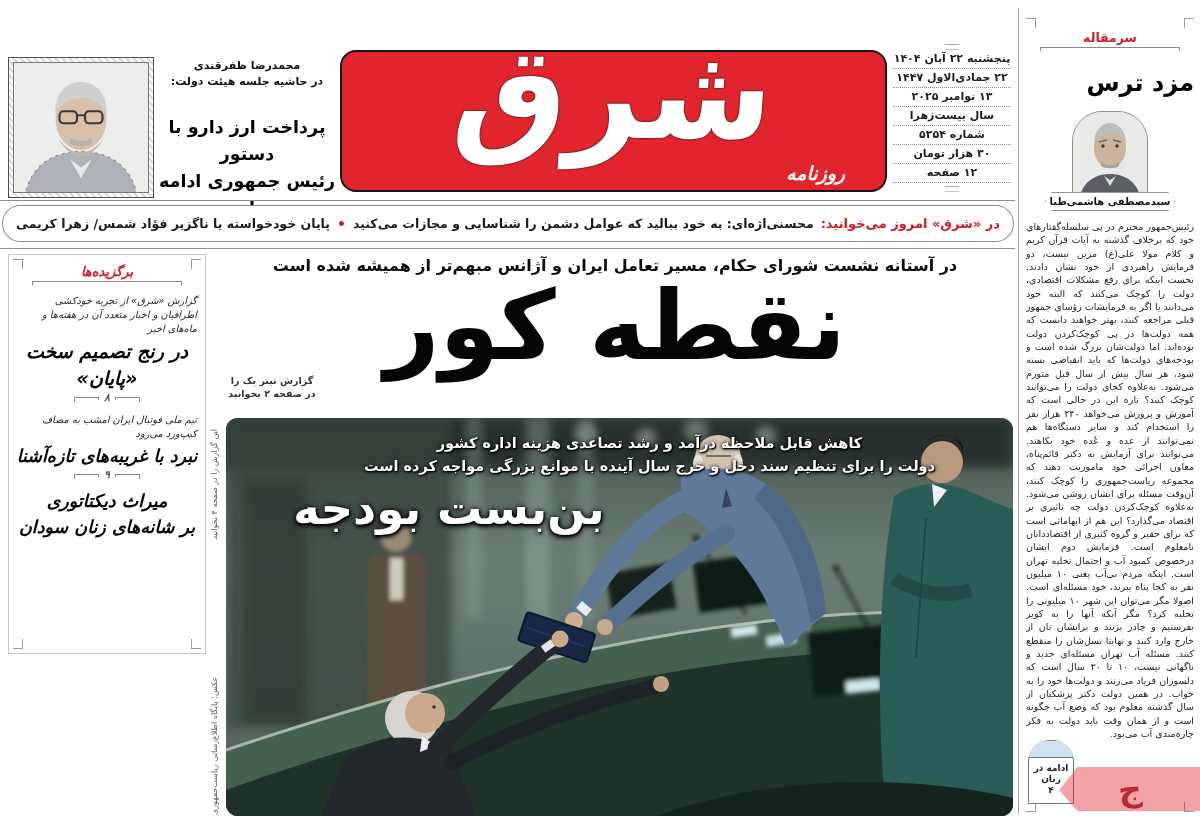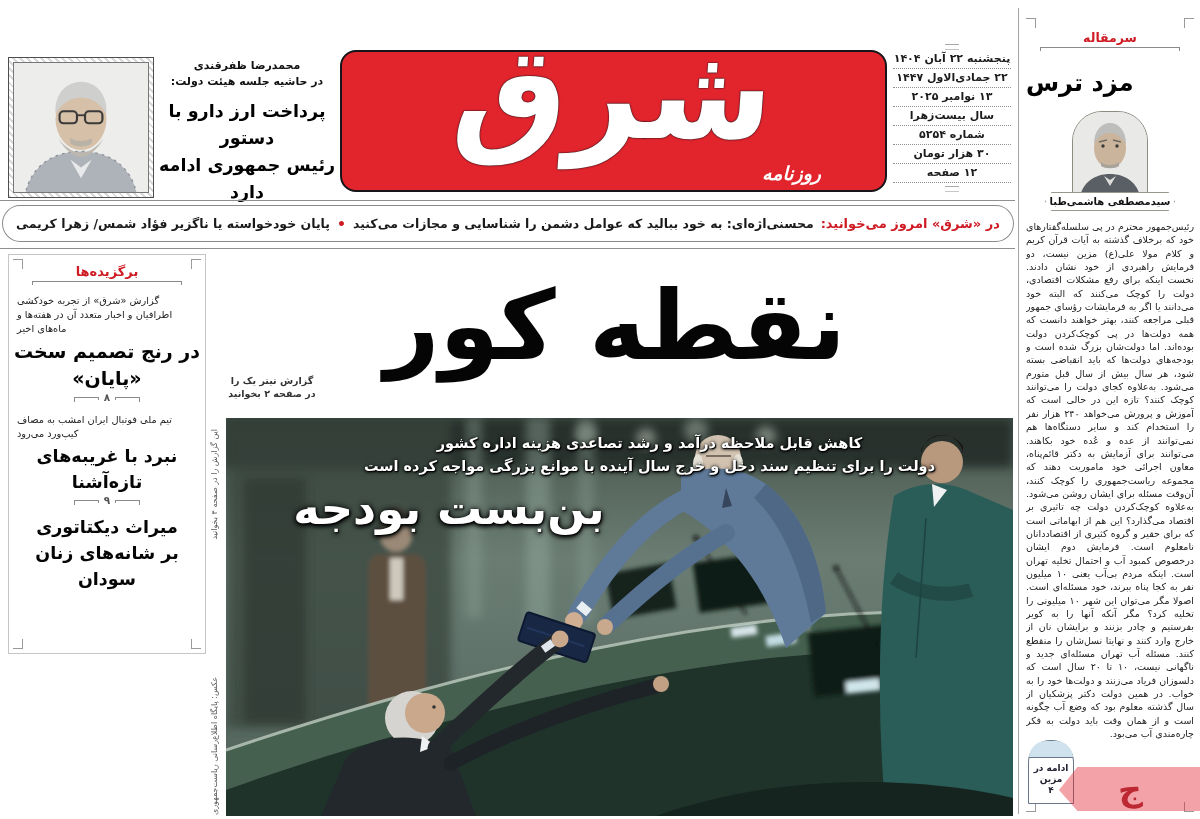--- a/index.html
+++ b/index.html
@@ -26,79 +26,79 @@
   .ornline .ln::before{content:"";position:absolute;right:0;top:-1px;width:1px;height:4px;background:#8a8a8a;}
   .ornline .ln::after{content:"";position:absolute;left:0;top:-1px;width:1px;height:4px;background:#8a8a8a;}
   .miniorn{width:14px;height:4px;border-top:1px solid #aaa;border-bottom:1px solid #c5c5c5;margin:0 auto;}
 
   
   #logo-box{position:absolute;left:340px;top:50px;width:543px;height:138px;background:#e2242d;
             border:2px solid #16161a;border-radius:16px;overflow:visible;}
   #logo-text{position:absolute;left:0;right:0;top:-44px;text-align:center;color:#fff;
              font-size:128px;font-weight:bold;line-height:1.35;text-shadow:0 0 2px #16161a,0 0 1px #000;
              transform:skewX(-4deg);}
-  #logo-sub{position:absolute;right:64px;bottom:6px;color:#fff;font-size:19px;font-weight:bold;font-style:italic;}
+  #logo-sub{position:absolute;right:40px;bottom:6px;color:#fff;font-size:19px;font-weight:bold;font-style:italic;}
 
   #dateline{position:absolute;left:893px;top:44px;width:118px;}
   #dateline .row{font-size:11px;font-weight:bold;text-align:center;padding:2px 0 3px;
                  border-bottom:1px dotted #8f8f8f;color:#1c1c1c;white-space:nowrap;}
   #dateline .row:first-child{border-top:1px dotted #8f8f8f;}
 
   #tl-frame{position:absolute;left:8px;top:57px;width:146px;height:141px;border:1px solid #4e4e4e;
             padding:4px;background:repeating-linear-gradient(45deg,#d8d8d8 0 2px,#ffffff 2px 5px);box-sizing:border-box;}
   #tl-frame .inner{width:100%;height:100%;border:1px solid #777;background:#f2f2ef;overflow:hidden;box-sizing:border-box;}
   #tl-story{position:absolute;left:156px;top:58px;width:182px;}
   #tl-story .k{font-size:11px;font-weight:bold;text-align:center;line-height:16px;color:#111;}
-  #tl-story .t{font-size:17.5px;font-weight:bold;text-align:center;line-height:27px;margin-top:8px;color:#000;}
+  #tl-story .t{font-size:17.5px;font-weight:bold;text-align:center;line-height:27px;margin-top:24px;color:#000;}
   #tl-story .pgmark{margin-top:12px;}
 
   
   #strip{position:absolute;left:2px;top:205px;width:1012px;height:37px;}
   #strip .outline{position:absolute;inset:0;border:1px solid #8a8a8a;border-radius:18px/50%;
                   display:flex;align-items:center;justify-content:center;gap:7px;background:#fff;}
   #strip .lbl{color:#cf1b24;font-weight:bold;font-size:13px;white-space:nowrap;}
   #strip .itm{font-size:12.5px;font-weight:bold;color:#1a1a1a;white-space:nowrap;}
   #strip .blt{color:#cf1b24;font-size:14px;font-weight:bold;}
 
   
-  #sidebar{position:absolute;left:8px;top:254px;width:198px;height:400px;border:1px solid #c6c6c6;box-sizing:border-box;}
+  #sidebar{position:absolute;left:8px;top:254px;width:198px;height:400px;border:1px solid #c6c6c6;box-sizing:border-box;font-style:italic;}
   #sidebar .sec{color:#cf1b24;font-weight:bold;font-size:13px;text-align:center;margin-top:9px;letter-spacing:1px;}
   #sidebar .ornline{width:150px;}
-  .sb-k{font-size:9.8px;line-height:14px;text-align:left;color:#222;margin:7px 8px 0;}
+  .sb-k{font-size:9.8px;line-height:14px;text-align:right;color:#222;margin:7px 8px 0;}
   .sb-t{font-size:19px;font-weight:bold;line-height:27px;text-align:center;color:#050505;margin:2px 4px;}
   .sb-t.sm{font-size:17.5px;line-height:26px;}
   #sidebar .pgmark{margin:3px auto 1px;}
 
   
   #lead-kicker{position:absolute;left:215px;top:256px;width:800px;text-align:center;
                font-size:16px;font-weight:bold;color:#0d0d0d;}
   #lead-title{position:absolute;left:215px;top:266px;width:800px;text-align:center;
               font-size:96px;font-weight:bold;color:#050505;letter-spacing:-2px;line-height:1.25;}
   #lead-note{position:absolute;left:224px;top:374px;width:96px;font-size:9.5px;font-weight:bold;
              line-height:13px;color:#333;text-align:center;}
 
   
-  #photo{position:absolute;left:226px;top:418px;width:787px;height:398px;border-radius:0;
+  #photo{position:absolute;left:226px;top:418px;width:787px;height:398px;border-radius:12px;
          overflow:hidden;background:#5d7068;}
   #photo svg{display:block;width:100%;height:100%;}
   #photo-caption{position:absolute;top:14px;right:60px;left:120px;text-align:center;color:#fff;
                  font-size:14.5px;font-weight:bold;line-height:23px;
                  text-shadow:0 1px 3px #000,0 0 4px #000,1px 1px 1px #000;}
   #photo-title{position:absolute;top:64px;left:48px;width:350px;text-align:center;color:#fff;
                font-size:45px;font-weight:bold;letter-spacing:-1px;
                text-shadow:0 2px 5px #000,0 0 7px #000,1px 1px 2px #000;}
   #photo-credit{position:absolute;left:210px;top:815px;width:386px;transform:rotate(-90deg);
                 transform-origin:0 0;font-size:8px;color:#555;display:flex;gap:26px;justify-content:space-between;
                 white-space:nowrap;}
 
   
   #editorial{position:absolute;left:1026px;top:6px;width:168px;height:808px;}
   #editorial .sec{color:#cf1b24;font-weight:bold;font-size:12.5px;text-align:center;margin-top:24px;letter-spacing:2px;}
   #editorial .ornline{width:140px;}
-  #ed-title{font-size:24px;font-weight:bold;text-align:left;margin-top:16px;color:#000;}
+  #ed-title{font-size:24px;font-weight:bold;text-align:right;margin-top:16px;color:#000;}
   #ed-photo{width:74px;height:88px;margin:14px auto 0;border:1px solid #8c8c82;
             border-radius:30px 30px 8px 8px;overflow:hidden;background:#eee;}
   #ed-author{border:1px solid #97978b;font-size:10px;font-weight:bold;width:128px;margin:-9px auto 0;
              background:#fff;position:relative;z-index:2;padding:3px 0;text-align:center;
              clip-path:polygon(0 50%,5% 0,95% 0,100% 50%,95% 100%,5% 100%);}
   #ed-body{margin-top:9px;font-size:9.5px;line-height:13.35px;text-align:justify;color:#1c1c1c;
            height:588px;overflow:hidden;}
   #contbox{position:absolute;left:2px;bottom:10px;width:46px;height:64px;border:1px solid #66788a;
            border-radius:22px 22px 0 0;background:#fff;z-index:3;display:flex;flex-direction:column;
            align-items:center;justify-content:flex-end;padding-bottom:7px;box-sizing:border-box;
@@ -218,20 +218,21 @@
     <div style="margin-top:6px;">
       <div class="sb-t sm">
         <div>میراث دیکتاتوری</div>
         <div>بر شانه‌های زنان سودان</div>
       </div>
 
     </div>
 
   </div>
 
+  <div id="lead-kicker">در آستانه نشست شورای حکام، مسیر تعامل ایران و آژانس مبهم‌تر از همیشه شده است</div>
   <div id="lead-title">نقطه کور</div>
   <div id="lead-note">
     <div>گزارش تیتر یک را</div>
     <div>در صفحه ۲ بخوانید</div>
   </div>
 
   <div id="photo">
     <svg viewBox="0 0 787 398" preserveAspectRatio="none">
       <defs>
         <linearGradient id="pbg" x1="0" y1="0" x2="0" y2="1">
@@ -369,21 +370,21 @@
           <circle cx="44" cy="34" r="1.7" fill="#3a3a3a"></circle>
         <path d="M26,30 l8,-2 M40,28 l8,2" stroke="#6e6a62" stroke-width="1.4" fill="none"></path>
       </svg>
     </div>
     <div id="ed-author">سیدمصطفی هاشمی‌طبا</div>
 
     <div id="ed-body">رئیس‌جمهور محترم در پی سلسله‌گفتارهای خود که برخلاف گذشته به آیات قرآن کریم و کلام مولا علی(ع) مزین نیست، دو فرمایش راهبردی از خود نشان دادند. نخست اینکه برای رفع مشکلات اقتصادی، دولت را کوچک می‌کنند که البته خود می‌دانند یا اگر به فرمایشات رؤسای جمهور قبلی مراجعه کنند، بهتر خواهند دانست که همه دولت‌ها در پی کوچک‌کردن دولت بوده‌اند. اما دولت‌شان بزرگ شده است و بودجه‌های دولت‌ها که باید انقباضی بسته شود، هر سال بیش از سال قبل متورم می‌شود. به‌علاوه کجای دولت را می‌توانند کوچک کنند؟ تازه این در حالی است که آموزش و پرورش می‌خواهد ۲۴۰ هزار نفر را استخدام کند و سایر دستگاه‌ها هم نمی‌توانند از عده و عُده خود بکاهند. می‌توانند برای آزمایش به دکتر قائم‌پناه، معاون اجرائی خود ماموریت دهند که مجموعه ریاست‌جمهوری را کوچک کنند، آن‌وقت مسئله برای ایشان روشن می‌شود. به‌علاوه کوچک‌کردن دولت چه تاثیری بر اقتصاد می‌گذارد؟ این هم از ابهاماتی است که برای حقیر و گروه کثیری از اقتصاددانان نامعلوم است. فرمایش دوم ایشان درخصوص کمبود آب و احتمال تخلیه تهران است. اینکه مردم بی‌آب یعنی ۱۰ میلیون نفر به کجا پناه ببرند، خود مسئله‌ای است. اصولا مگر می‌توان این شهر ۱۰ میلیونی را تخلیه کرد؟ مگر آنکه آنها را به کویر بفرستیم و چادر بزنند و برایشان نان از خارج وارد کنند و نهایتا نسل‌شان را منقطع کنند. مسئله آب تهران مسئله‌ای جدید و ناگهانی نیست، ۱۰ تا ۲۰ سال است که دلسوزان فریاد می‌زنند و دولت‌ها خود را به خواب. در همین دولت دکتر پزشکیان از سال گذشته معلوم بود که وضع آب چگونه است و از همان وقت باید دولت به فکر چاره‌مندی آب می‌بود.</div>
 
     <div id="contbox">
       <span>ادامه در</span>
-      <span>مزین</span>
+      <span>زنان</span>
       <span>۴</span>
     </div>
     <div id="ribbon">
       <span class="glyph">ج</span>
     </div>
   </div>
 
 </div>
 
 </body></html>

